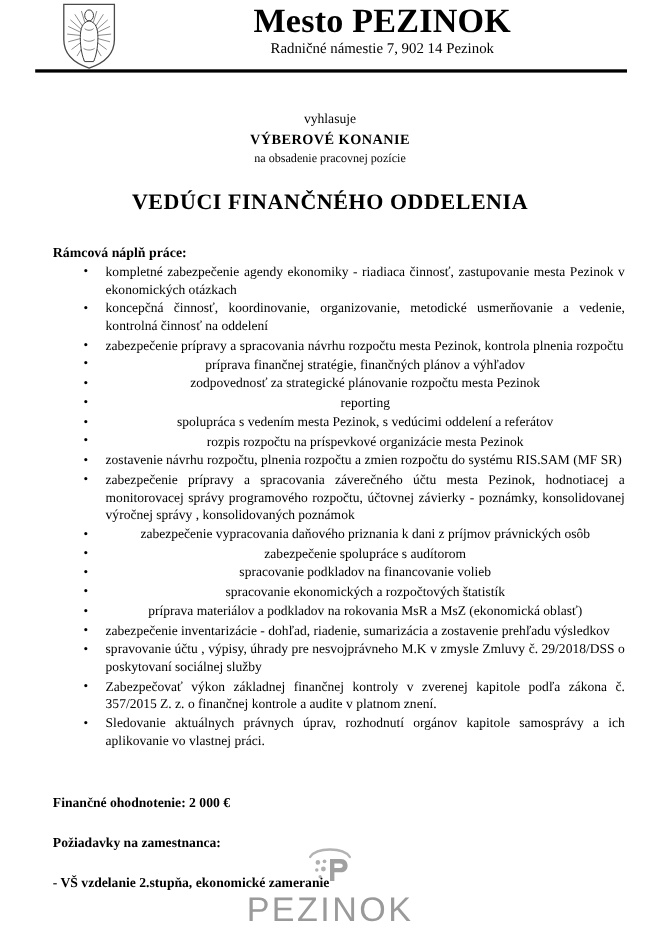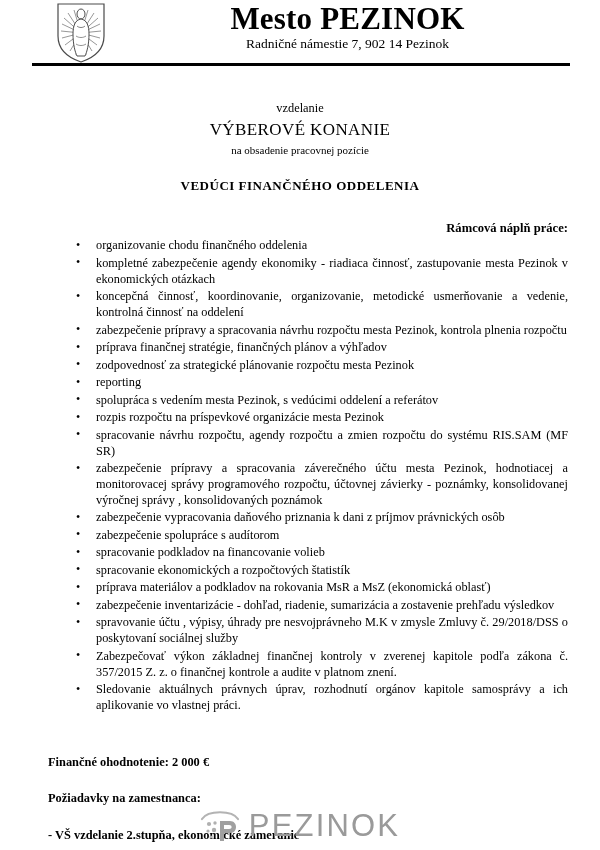--- a/index.html
+++ b/index.html
@@ -74,47 +74,46 @@
   
   .announce {
     text-align: center;
     margin-top: 20px;
   }
   .announce .ln1 {
     font-size: 12.4px;
     line-height: 1.5;
   }
   .announce .ln2 {
-    font-size: 17px;
-    font-weight: normal;
+    font-size: 13px;
+    font-weight: bold;
     letter-spacing: 0.4px;
     line-height: 1.42;
   }
   .announce .ln3 {
     font-size: 11px;
     line-height: 1.5;
   }
   .position-title {
     text-align: center;
-    font-size: 13px;
+    font-size: 20px;
     font-weight: bold;
     letter-spacing: 0.5px;
     margin-top: 20px;
   }
 
   
   .content {
     padding: 0 32px 0 48px;
   }
   .section-heading {
     font-size: 12.6px;
     font-weight: bold;
     margin-top: 27px;
     margin-bottom: 2px;
-    text-align: right;
   }
 
   ul.duties {
     list-style: none;
     margin: 0;
     padding: 0 0 0 26px;
   }
   ul.duties > li {
     position: relative;
     font-size: 12.3px;
@@ -126,21 +125,21 @@
   }
   ul.duties > li::before {
     content: "\2022";
     position: absolute;
     left: 2px;
     top: -0.5px;
     font-size: 12px;
     line-height: 1.30;
   }
   ul.duties > li.nojust {
-    text-align: left;
+    text-align: center;
   }
 
   
   .footer-info {
     padding: 0 12px 0 48px;
     margin-top: 40px;
   }
   .info-line {
     font-size: 12.4px;
     font-weight: bold;
@@ -157,20 +156,21 @@
   
   .watermark {
     position: absolute;
     left: 0;
     right: 0;
     bottom: 8px;
     display: flex;
     align-items: center;
     justify-content: center;
     gap: 9px;
+    flex-direction: column;
   }
   .wm-mark { width: 40px; height: 34px; display: block; }
   .wm-text {
     font-family: "Liberation Sans", "DejaVu Sans", sans-serif;
     font-size: 31px;
     letter-spacing: 2.2px;
     color: #9a9a9a;
     line-height: 1;
     font-weight: 400;
   }
@@ -221,41 +221,40 @@
 
     <div class="header-titles">
       <div class="org-title">Mesto PEZINOK</div>
       <div class="org-address">Radničné námestie 7, 902 14 Pezinok</div>
     </div>
 
     <div class="rule"></div>
   </div>
 
   <div class="announce">
-    <div class="ln1">vzdelanie</div>
+    <div class="ln1">vyhlasuje</div>
     <div class="ln2">VÝBEROVÉ KONANIE</div>
     <div class="ln3">na obsadenie pracovnej pozície</div>
   </div>
 
   <div class="position-title">VEDÚCI FINANČNÉHO ODDELENIA</div>
 
   <div class="content">
     <div class="section-heading">Rámcová náplň práce:</div>
 
     <ul class="duties">
-      <li>organizovanie chodu finančného oddelenia</li>
       <li>kompletné zabezpečenie agendy ekonomiky - riadiaca činnosť, zastupovanie mesta Pezinok v ekonomických otázkach</li>
       <li>koncepčná činnosť, koordinovanie, organizovanie, metodické usmerňovanie a vedenie, kontrolná činnosť na oddelení</li>
       <li>zabezpečenie prípravy a spracovania návrhu rozpočtu mesta Pezinok, kontrola plnenia rozpočtu</li>
       <li class="nojust">príprava finančnej stratégie, finančných plánov a výhľadov</li>
       <li class="nojust">zodpovednosť za strategické plánovanie rozpočtu mesta Pezinok</li>
       <li class="nojust">reporting</li>
       <li class="nojust">spolupráca s vedením mesta Pezinok, s vedúcimi oddelení a referátov</li>
       <li class="nojust">rozpis rozpočtu na príspevkové organizácie mesta Pezinok</li>
-      <li>spracovanie návrhu rozpočtu, agendy rozpočtu a zmien rozpočtu do systému RIS.SAM (MF SR)</li>
+      <li>zostavenie návrhu rozpočtu, plnenia rozpočtu a zmien rozpočtu do systému RIS.SAM (MF SR)</li>
       <li>zabezpečenie prípravy a  spracovania záverečného účtu mesta Pezinok, hodnotiacej a monitorovacej správy programového rozpočtu, účtovnej závierky - poznámky, konsolidovanej výročnej správy , konsolidovaných poznámok</li>
       <li class="nojust">zabezpečenie vypracovania daňového  priznania k dani z príjmov právnických osôb</li>
       <li class="nojust">zabezpečenie spolupráce s audítorom</li>
       <li class="nojust">spracovanie podkladov na financovanie volieb</li>
       <li class="nojust">spracovanie ekonomických a rozpočtových štatistík</li>
       <li class="nojust">príprava  materiálov a podkladov na rokovania MsR a MsZ (ekonomická oblasť)</li>
       <li>zabezpečenie inventarizácie - dohľad, riadenie, sumarizácia a zostavenie prehľadu výsledkov</li>
       <li>spravovanie účtu , výpisy, úhrady pre nesvojprávneho M.K v zmysle Zmluvy č. 29/2018/DSS o poskytovaní sociálnej služby</li>
       <li>Zabezpečovať výkon základnej finančnej kontroly v zverenej kapitole podľa zákona č. 357/2015 Z. z. o finančnej kontrole a audite v platnom znení.</li>
       <li>Sledovanie aktuálnych právnych úprav, rozhodnutí orgánov kapitole samosprávy a ich aplikovanie vo vlastnej práci.</li>

